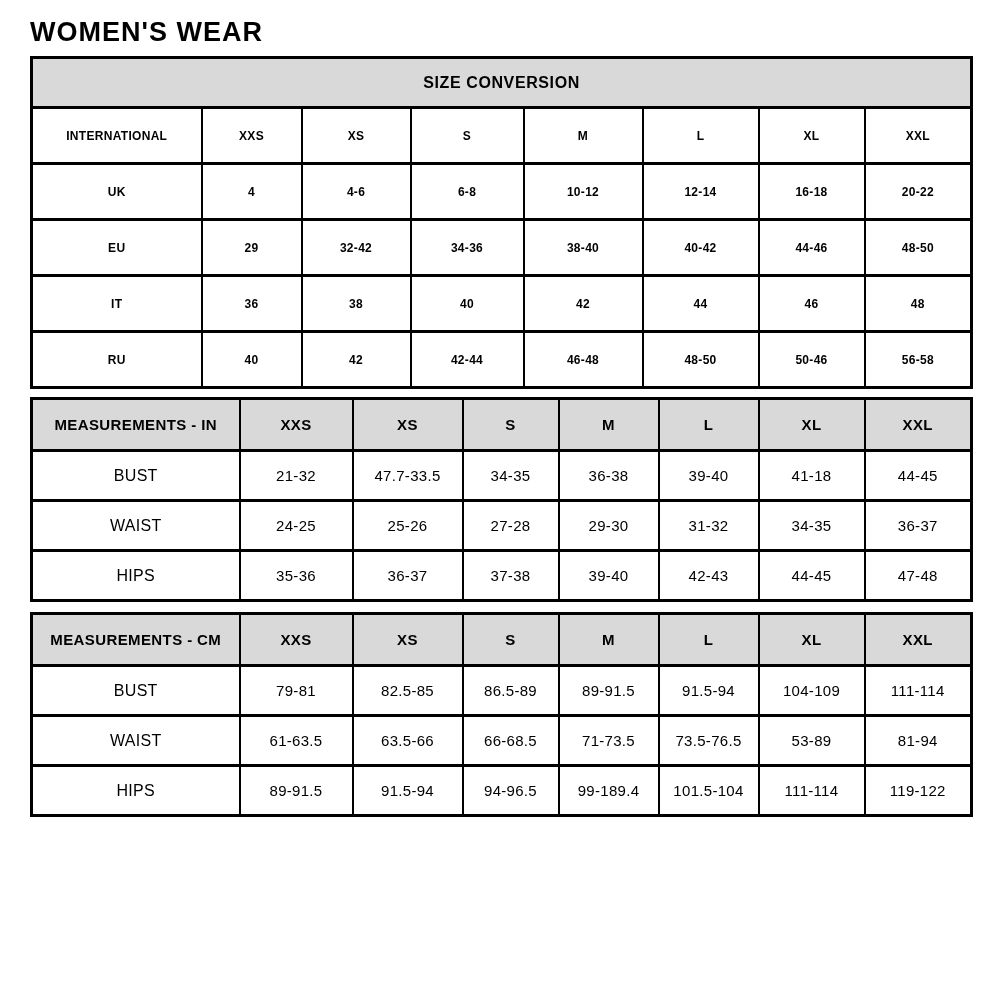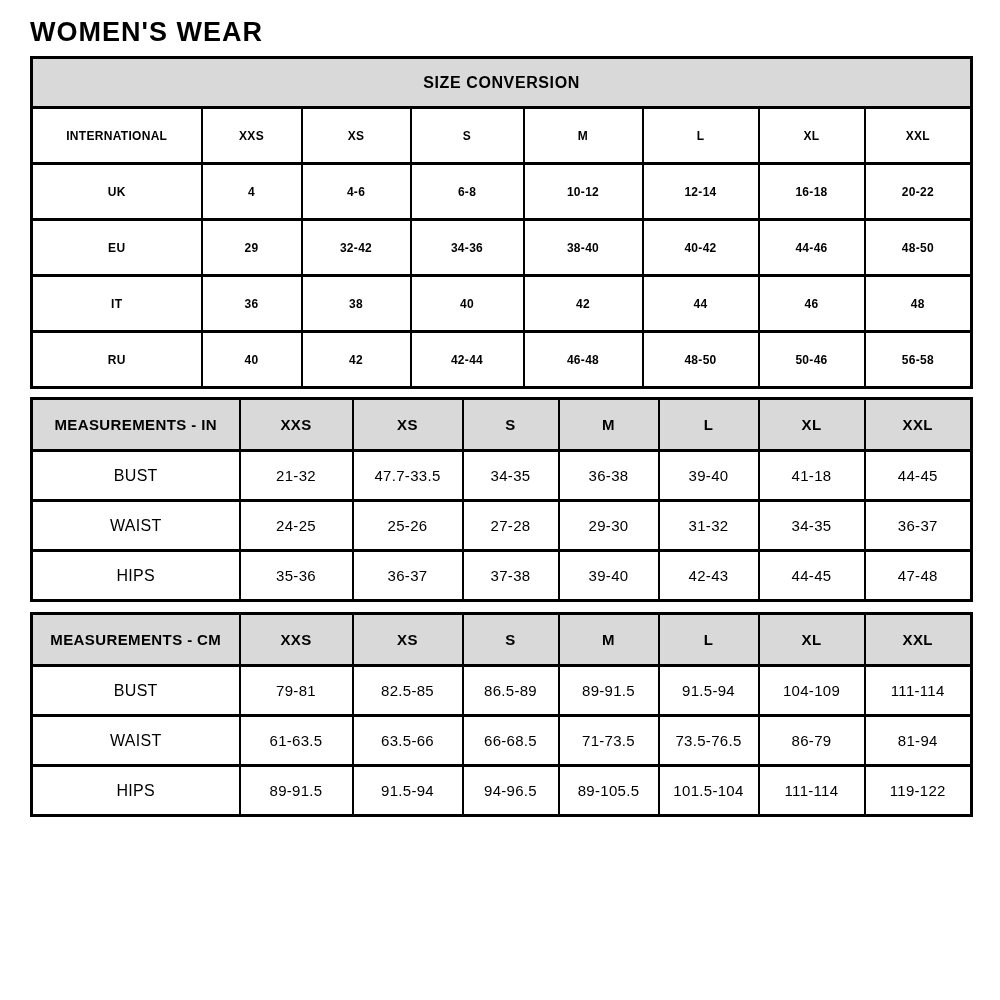--- a/index.html
+++ b/index.html
@@ -238,29 +238,29 @@
           <td>104-109</td>
           <td>111-114</td>
         </tr>
         <tr>
           <td class="rowlabel">WAIST</td>
           <td>61-63.5</td>
           <td>63.5-66</td>
           <td>66-68.5</td>
           <td>71-73.5</td>
           <td>73.5-76.5</td>
-          <td>86-79</td>
+          <td>53-89</td>
           <td>81-94</td>
         </tr>
         <tr>
           <td class="rowlabel">HIPS</td>
           <td>89-91.5</td>
           <td>91.5-94</td>
           <td>94-96.5</td>
-          <td>89-105.5</td>
+          <td>99-189.4</td>
           <td>101.5-104</td>
           <td>111-114</td>
           <td>119-122</td>
         </tr>
       </tbody>
   </table>
 
 </div>
 
 </body></html>

